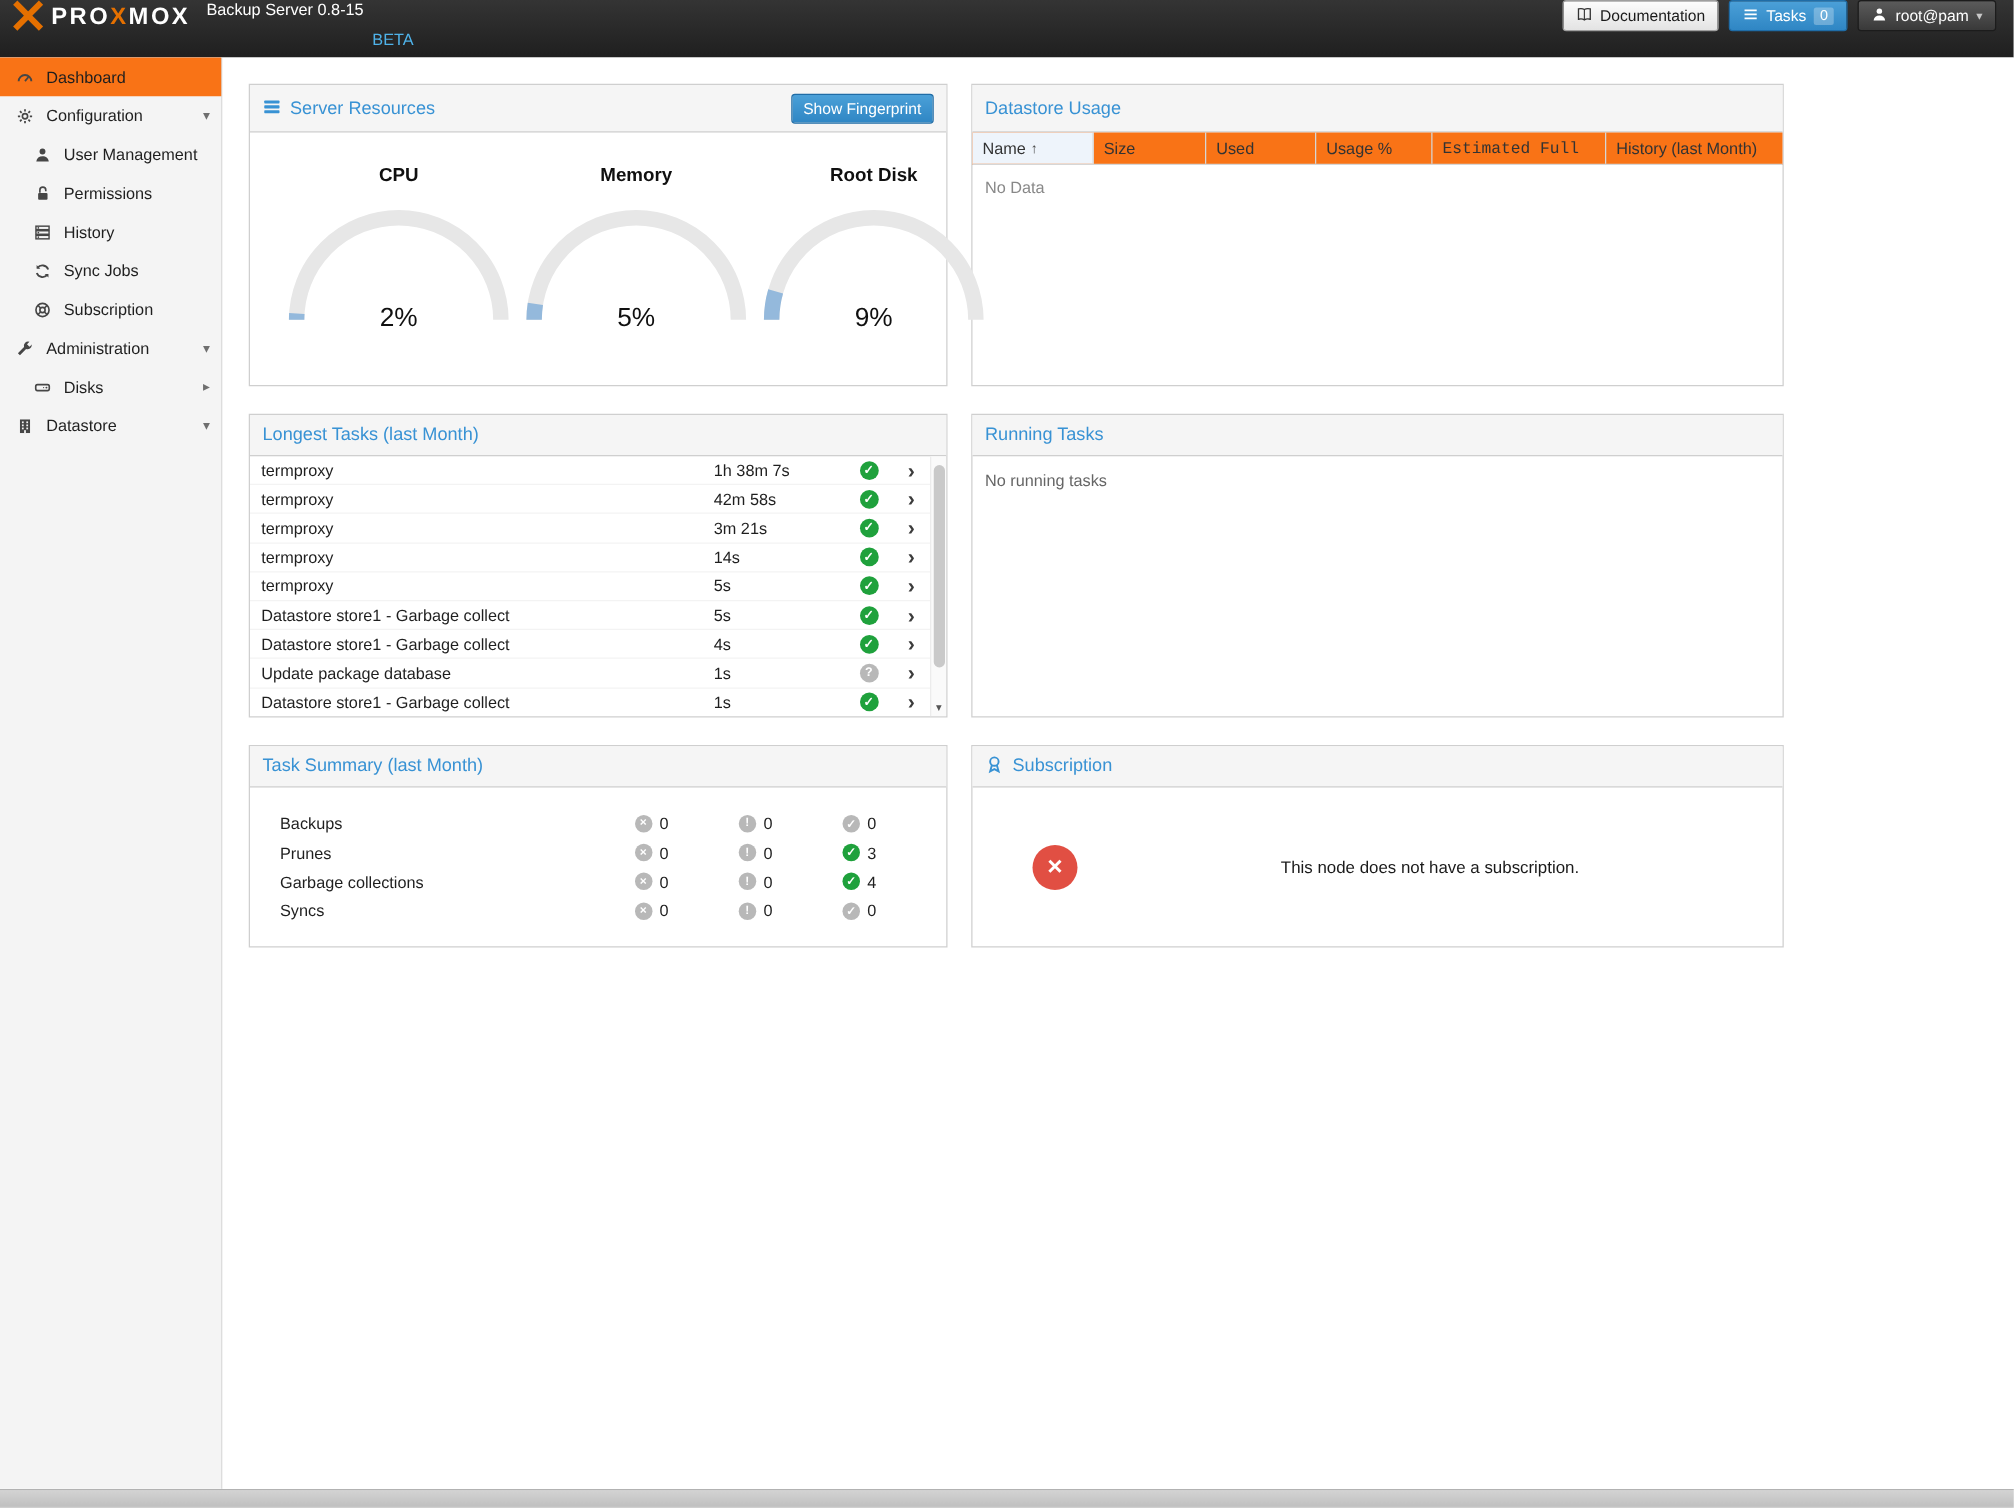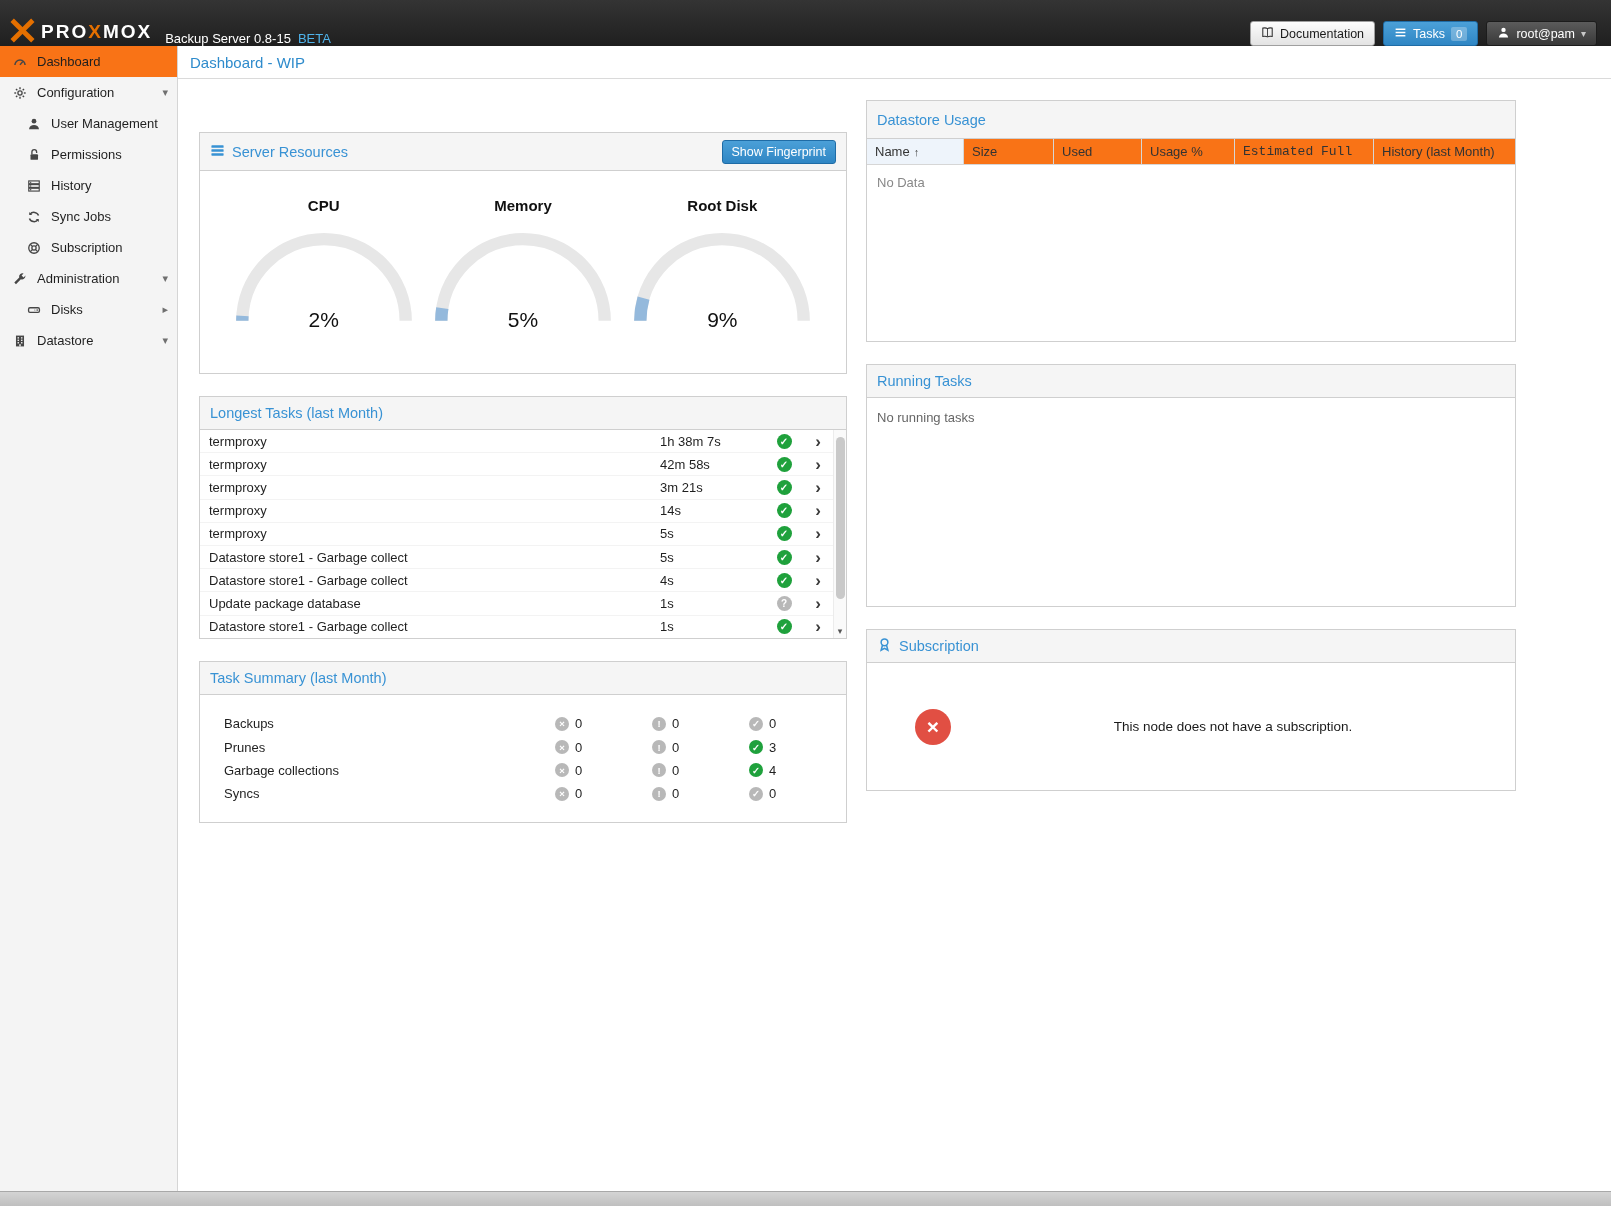--- a/index.html
+++ b/index.html
@@ -1,19 +1,19 @@
 <!DOCTYPE html>
 <html><head>
 <meta charset="utf-8">
 <style>
   * { margin:0; padding:0; box-sizing:border-box; }
   html,body { width:1611px; height:1206px; overflow:hidden; font-family:"Liberation Sans", sans-serif; font-size:13px; color:#1f1f1f; background:#fff; }
 
   
-  .topbar { height:46px; background:linear-gradient(#343434,#1f1f1f); display:flex; align-items:flex-end; padding:0 10px; }
+  .topbar { height:46px; background:linear-gradient(#343434,#1f1f1f); display:flex; align-items:flex-start; padding:0 10px; }
   .logo { display:flex; align-items:center; gap:6px; }
   .brand { font-size:19px; font-weight:bold; letter-spacing:2px; color:#fff; }
   .brand .bx { color:#e57000; }
   .product { color:#fff; margin-left:13px; font-size:13px; }
   .beta { color:#4fb3ea; margin-left:7px; font-size:13px; cursor:pointer;margin-top:24px; }
   .tb-right { margin-left:auto; display:flex; align-items:center; gap:8px; margin-right:4px; }
   .btn { display:inline-flex; align-items:center; gap:6px; height:25px; padding:0 10px; border-radius:3px; font-size:12.5px; cursor:pointer; }
   .btn-light { background:linear-gradient(#fdfdfd,#e3e3e3); border:1px solid #9f9f9f; color:#1a1a1a; }
   .btn-blue { background:linear-gradient(#4ba0d8,#2f86c4); border:1px solid #1f6ca6; color:#fff; }
   .btn-dark { background:linear-gradient(#5b5b5b,#393939); border:1px solid #1c1c1c; color:#fff; }
@@ -25,21 +25,21 @@
   .sidebar { width:178px; background:#f4f4f4; border-right:1px solid #d5d5d5; padding-top:0; }
   .nav-item { display:flex; align-items:center; height:31px; padding-left:12px; gap:9px; cursor:pointer; font-size:13px; color:#1f1f1f; }
   .nav-item.sub { padding-left:26px; }
   .nav-item.selected { background:#f97316; }
   .nav-icon { width:16px; display:inline-flex; justify-content:center; }
   .nav-caret { margin-left:auto; padding-right:9px; font-size:11px; color:#6f6f6f; }
   .main { flex:1; display:flex; flex-direction:column; background:#fff; }
   .page-title-bar { height:33px; display:flex; align-items:center; padding-left:12px; border-bottom:1px solid #dadada; }
   .page-title { color:#2e8bcc; font-size:15px; }
   .content { display:flex; gap:19px; padding:21px 0 0 21px; }
-  .col-left { width:648px;margin-top:32px; }
+  .col-left { width:559px; }
   .col-right { width:650px; }
 
   
   .panel { border:1px solid #cfcfcf; background:#fff; margin-bottom:22px; }
   .panel-hd { display:flex; align-items:center; gap:7px; background:#f5f5f5; border-bottom:1px solid #cfcfcf; padding:0 10px; height:33px; }
   .panel-hd.hd-lg { height:38px; }
   .panel-title { color:#3892d4; font-size:14.5px; }
   .hd-spacer { flex:1; }
   .btn-fp { background:linear-gradient(#4ba0d8,#2f86c4); border:1px solid #1f6ca6; color:#fff; border-radius:3px; height:24px; padding:0 9px; font-size:12.5px; display:inline-flex; align-items:center; cursor:pointer; }
 
@@ -286,23 +286,20 @@
               <rect x="7.2" y="11.6" width="1.6" height="2.6"></rect>
             </g>
           </svg>
       </span>
       <span>Datastore</span>
       <span class="nav-caret">▾</span>
     </div>
   </nav>
 
   <main class="main">
-    <div class="page-title-bar">
-      <span class="page-title">Dashboard - WIP</span>
-    </div>
 
     <div class="content">
 
       <div class="col-left">
 
         <section class="panel">
           <div class="panel-hd hd-lg">
             <span>
               <svg viewBox="0 0 16 16" width="15" height="15">
                   <g fill="#3892d4">

